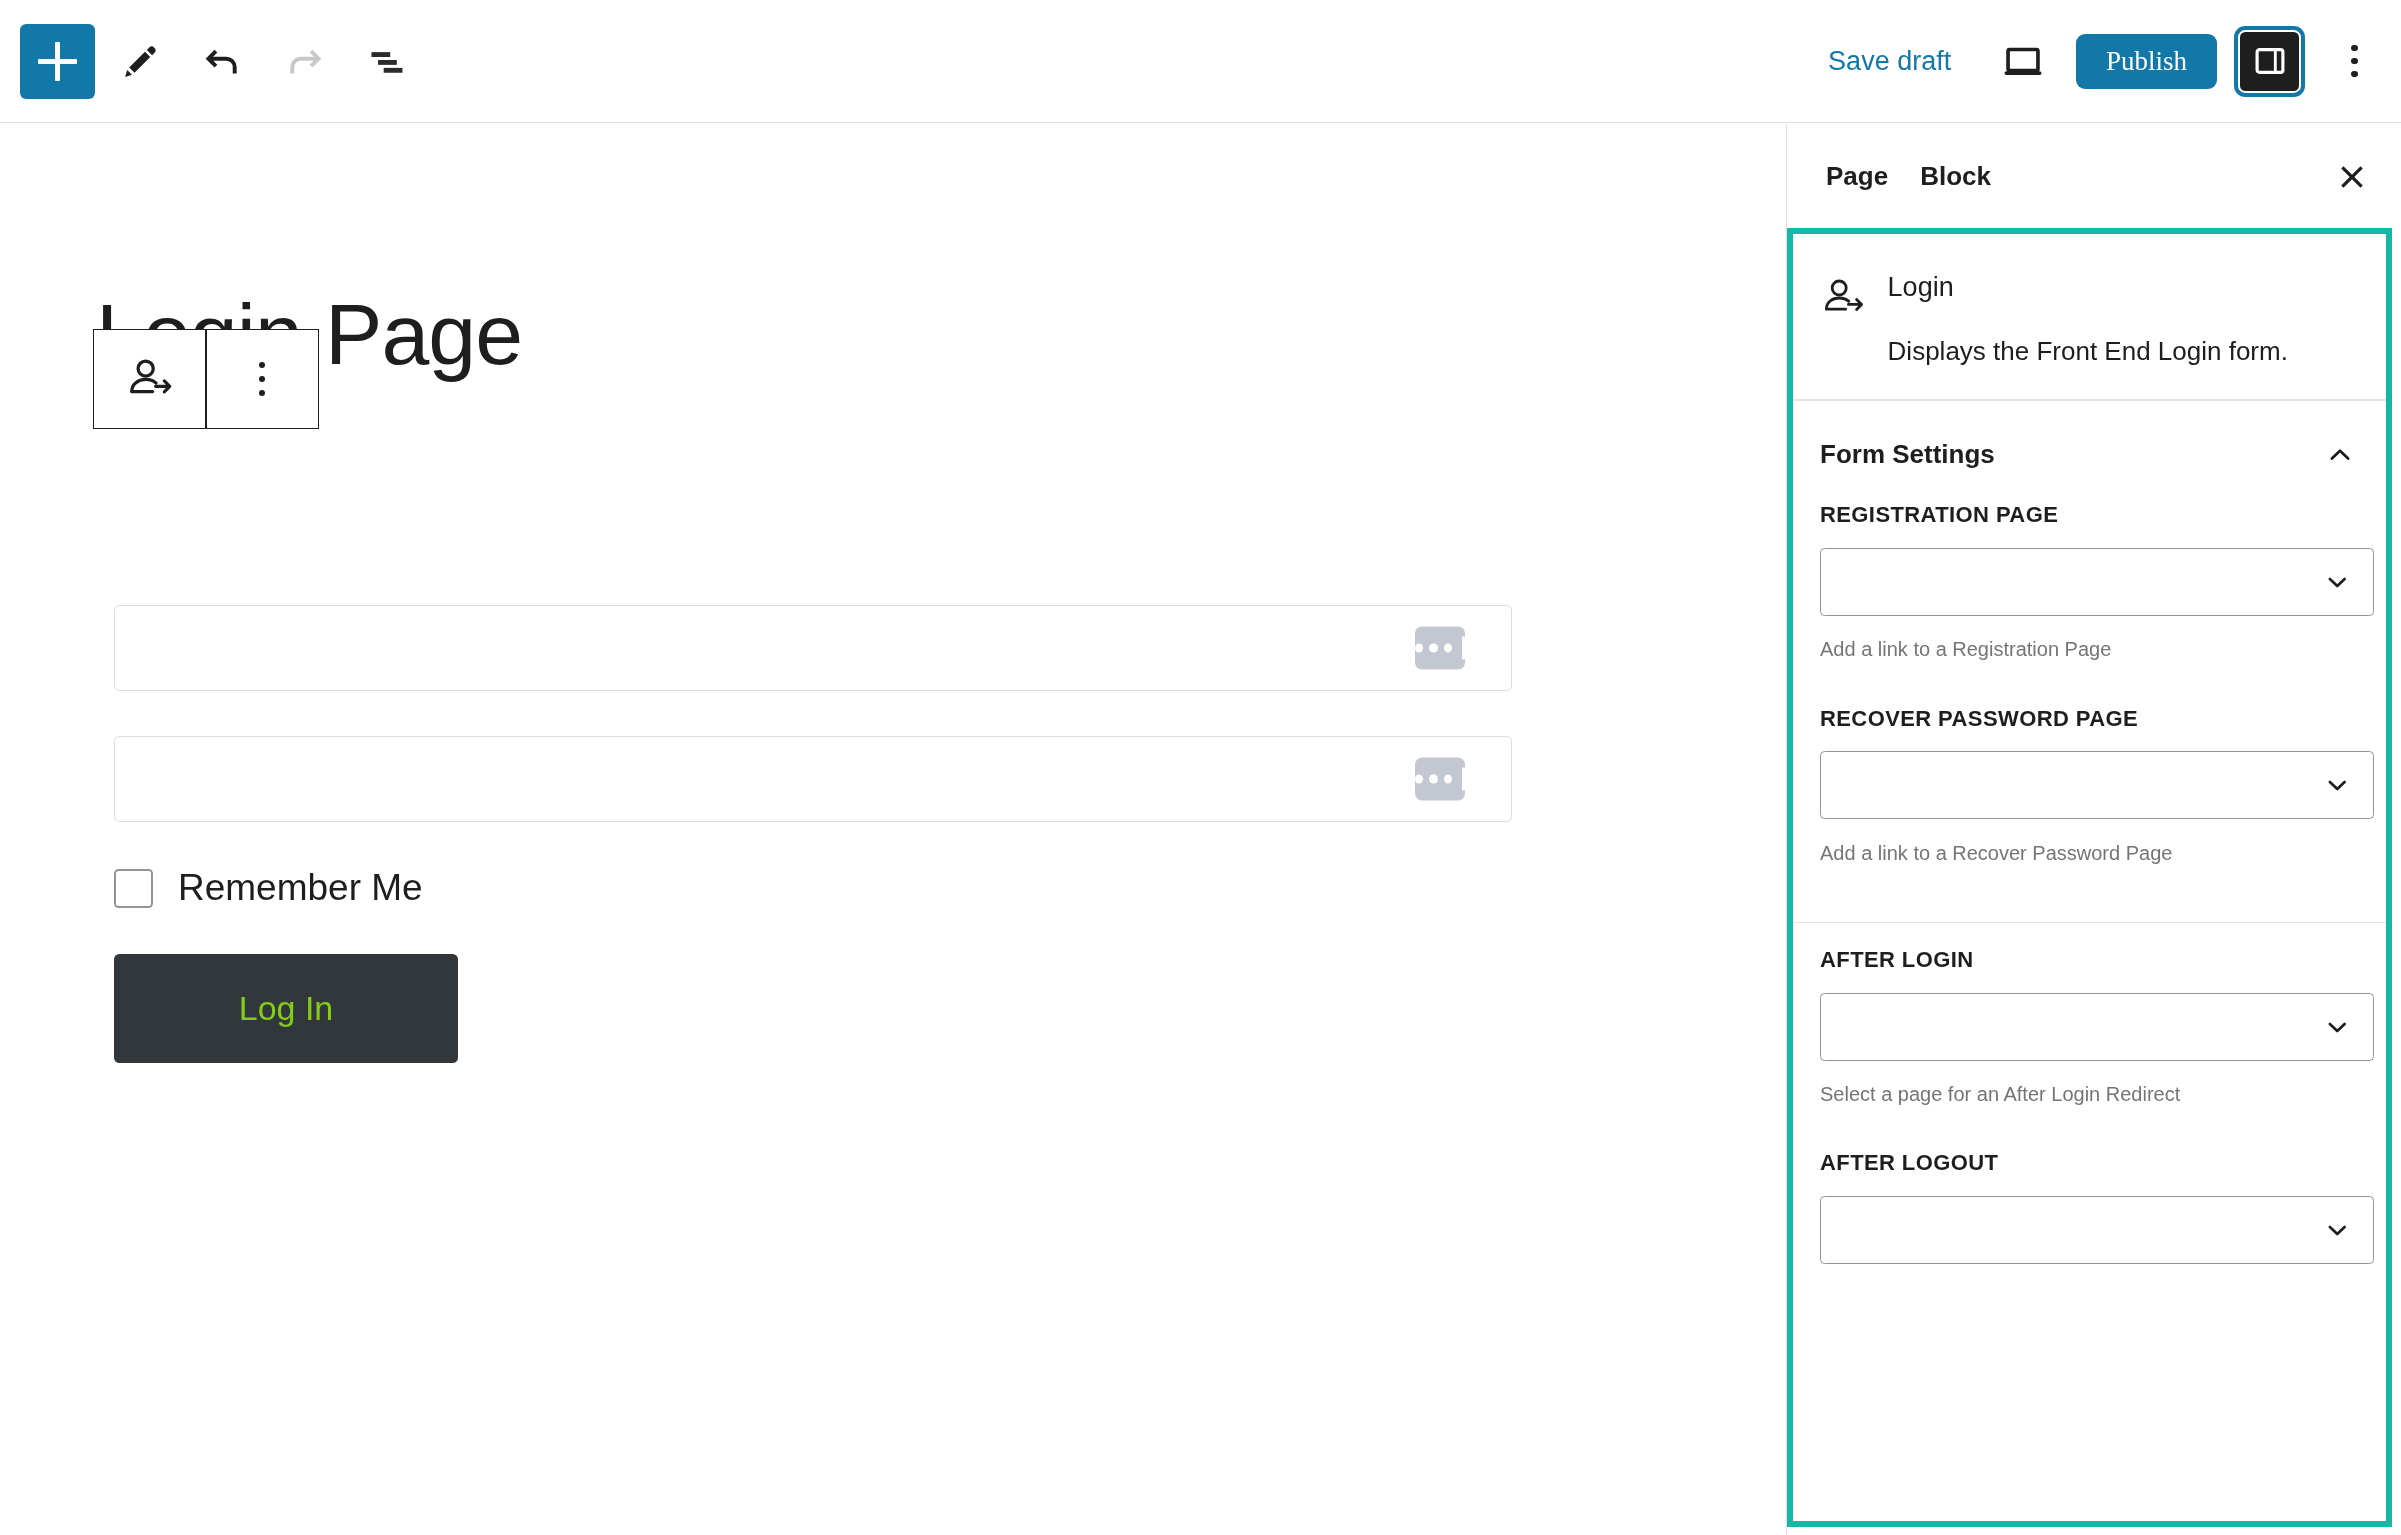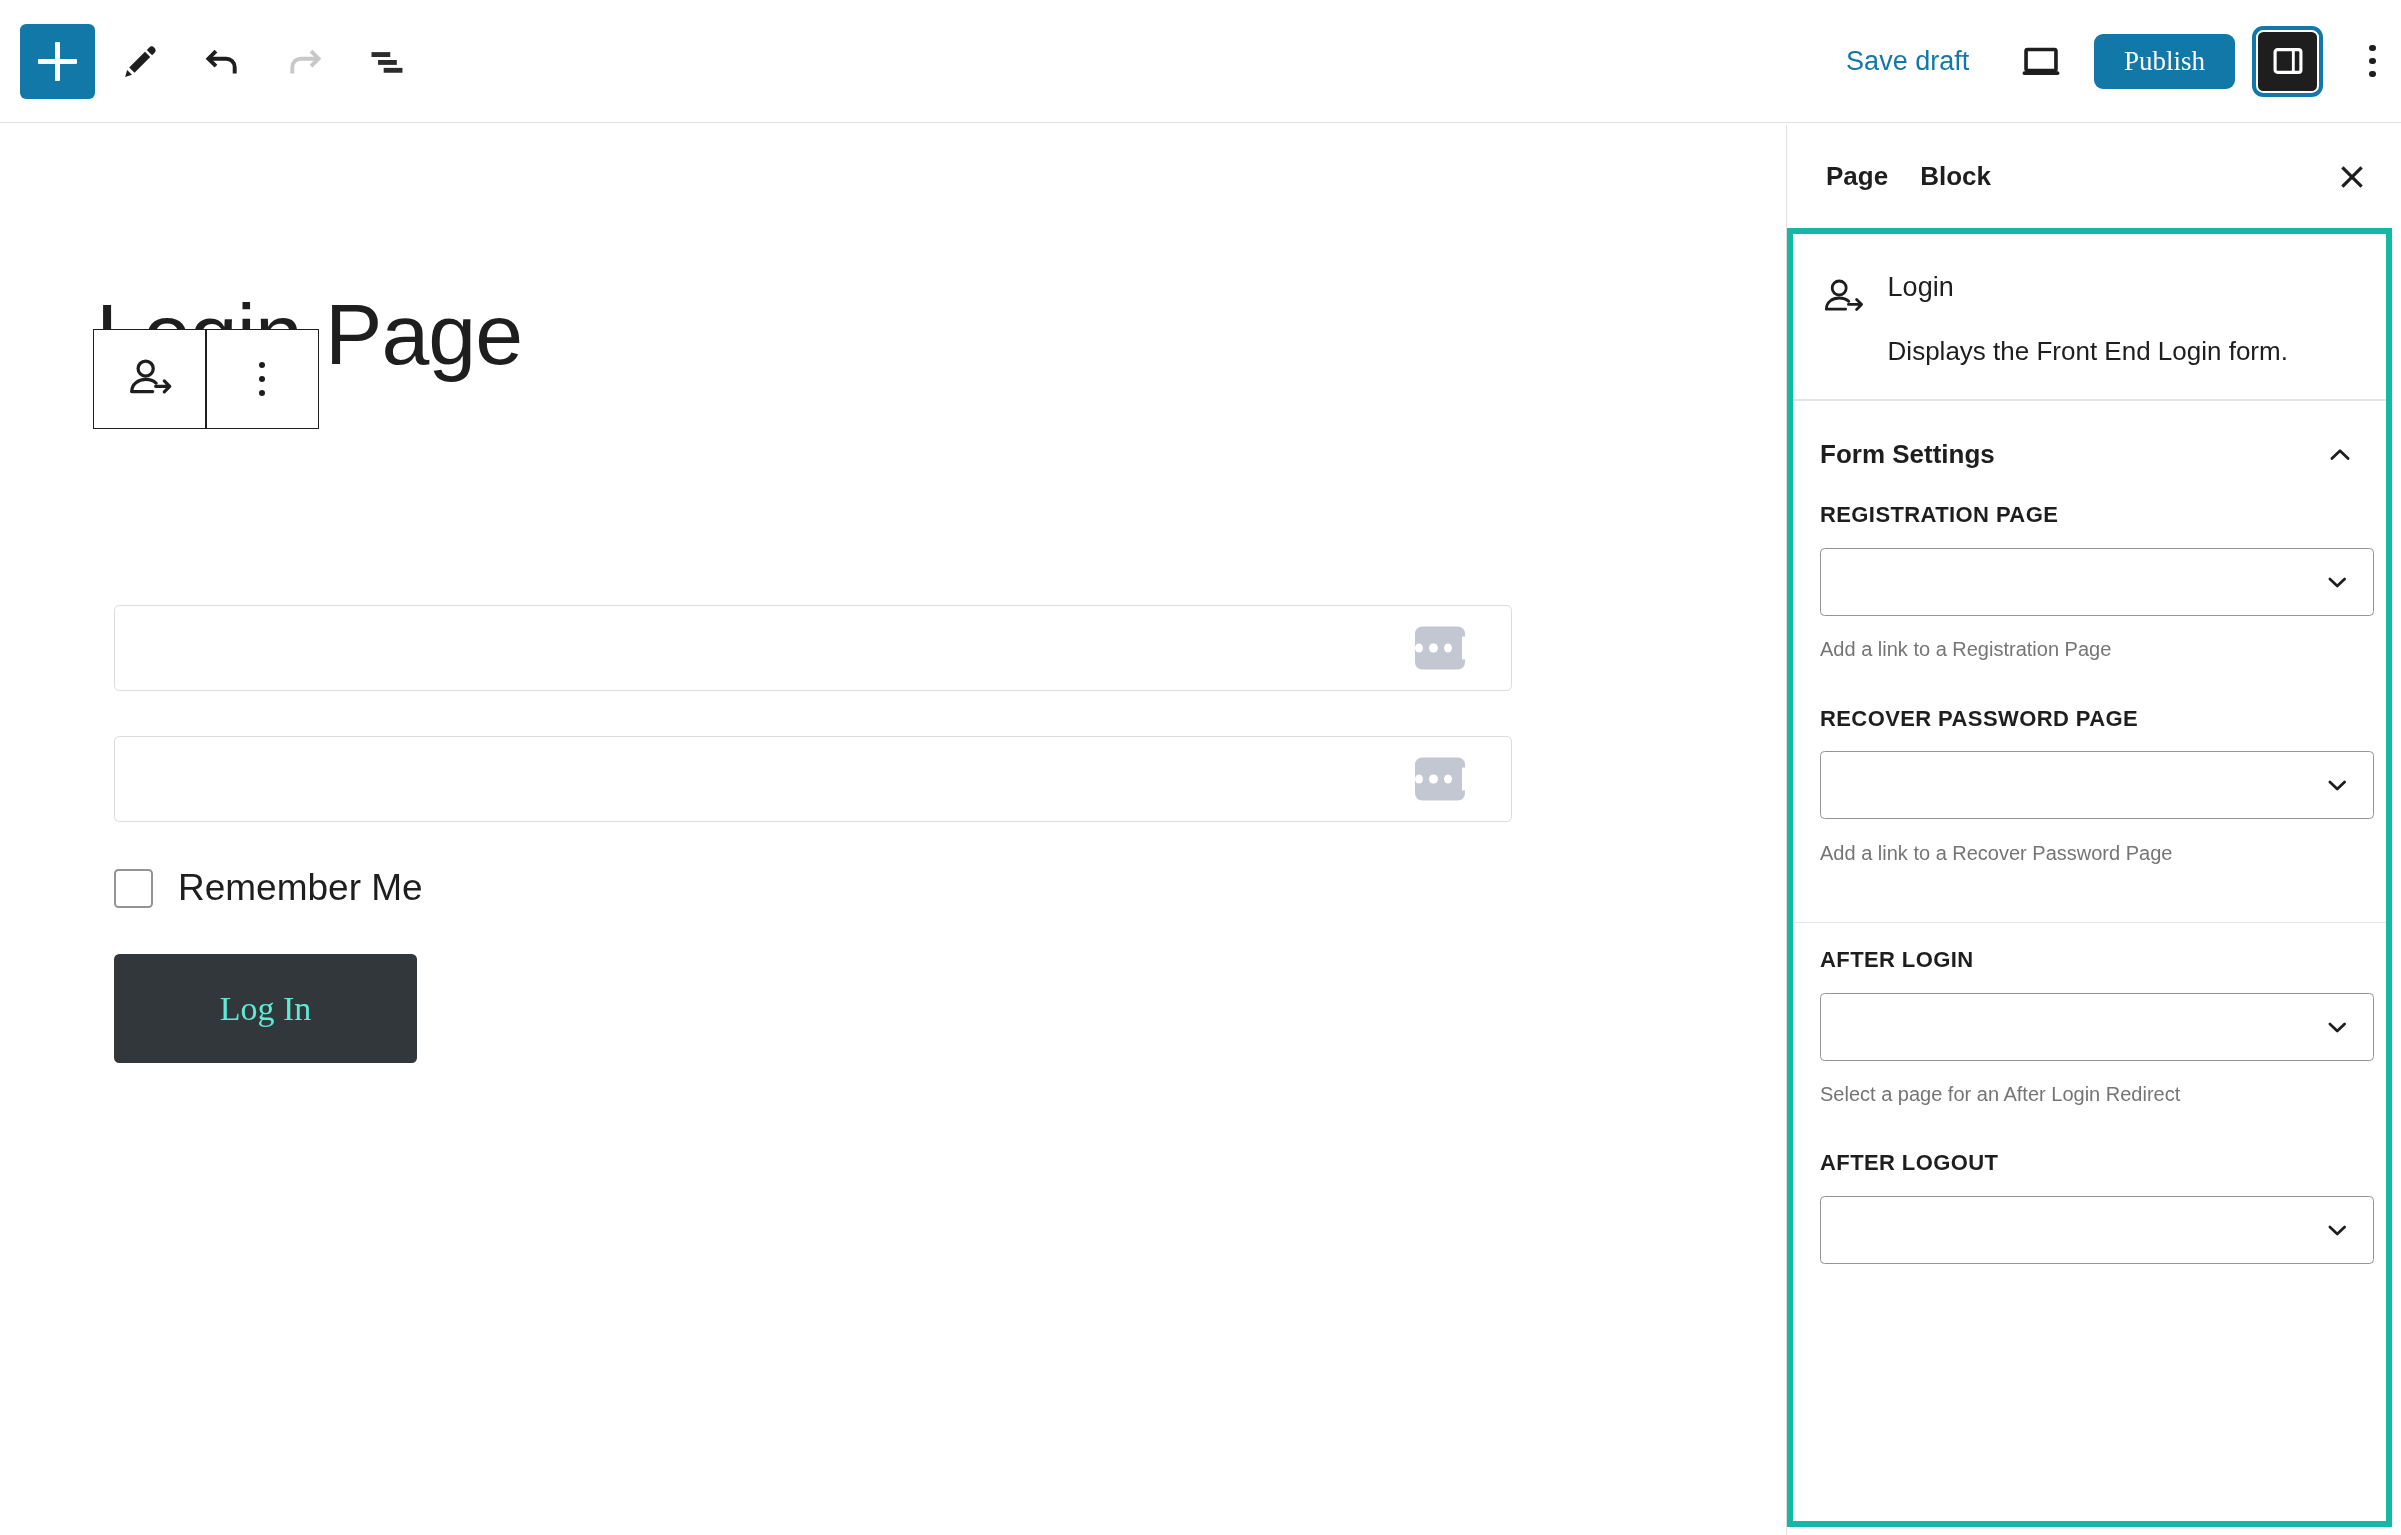--- a/index.html
+++ b/index.html
@@ -44,21 +44,21 @@
   }
   .add-block-btn .plus:before, .add-block-btn .plus:after {
     content: ""; position: absolute; background: #fff; border-radius: 0.9px;
   }
   .add-block-btn .plus:before { left: 0; top: 17px; width: 39px; height: 5.3px; }
   .add-block-btn .plus:after { top: 0; left: 17px; height: 39px; width: 5.3px; }
 
   .header-right {
     margin-left: auto;
     display: flex; align-items: center;
-    gap: 0px;
+    padding-right: 18px; gap: 0px;
   }
   .save-draft {
     color: #1278a8; font-size: 27px; font-weight: 400;
     background: none; border: none; cursor: pointer;
     padding: 12.5px 19.6px; white-space: nowrap;
   }
   .preview-btn {
     width: 66px; height: 66px; margin-left: 19.6px; margin-right: 19.6px;
     display: flex; align-items: center; justify-content: center;
     background: none; border: none; cursor: pointer;
@@ -141,25 +141,25 @@
   }
   .lf-remember { display: flex; align-items: center; gap: 25px; margin-top: 19.6px; }
   .lf-checkbox {
     width: 39px; height: 39px;
     border: 2.7px solid #949494; border-radius: 4.5px; background: #fff;
     cursor: pointer;
   }
   .lf-remember-label { font-size: 37px; color: #1e1e1e; }
   .lf-submit {
     margin-top: 45px;
-    background: #32373c; color: #5eead4;
+    background: #32373c; color: #84cc16;
     font-size: 34px; border: none; border-radius: 5.3px;
-    width: 303px; height: 109px;
+    width: 344px; height: 109px;
     cursor: pointer;
-    font-family: Liberation Serif, serif;
+    font-family: Liberation Sans, sans-serif;
   }
 
   
   .sidebar {
     position: absolute; top: 125px; left: 1786px;
     width: 615px; height: 1411px;
     background: #ffffff;
     border-left: 1.8px solid #e0e0e0;
     overflow: hidden;
   }

